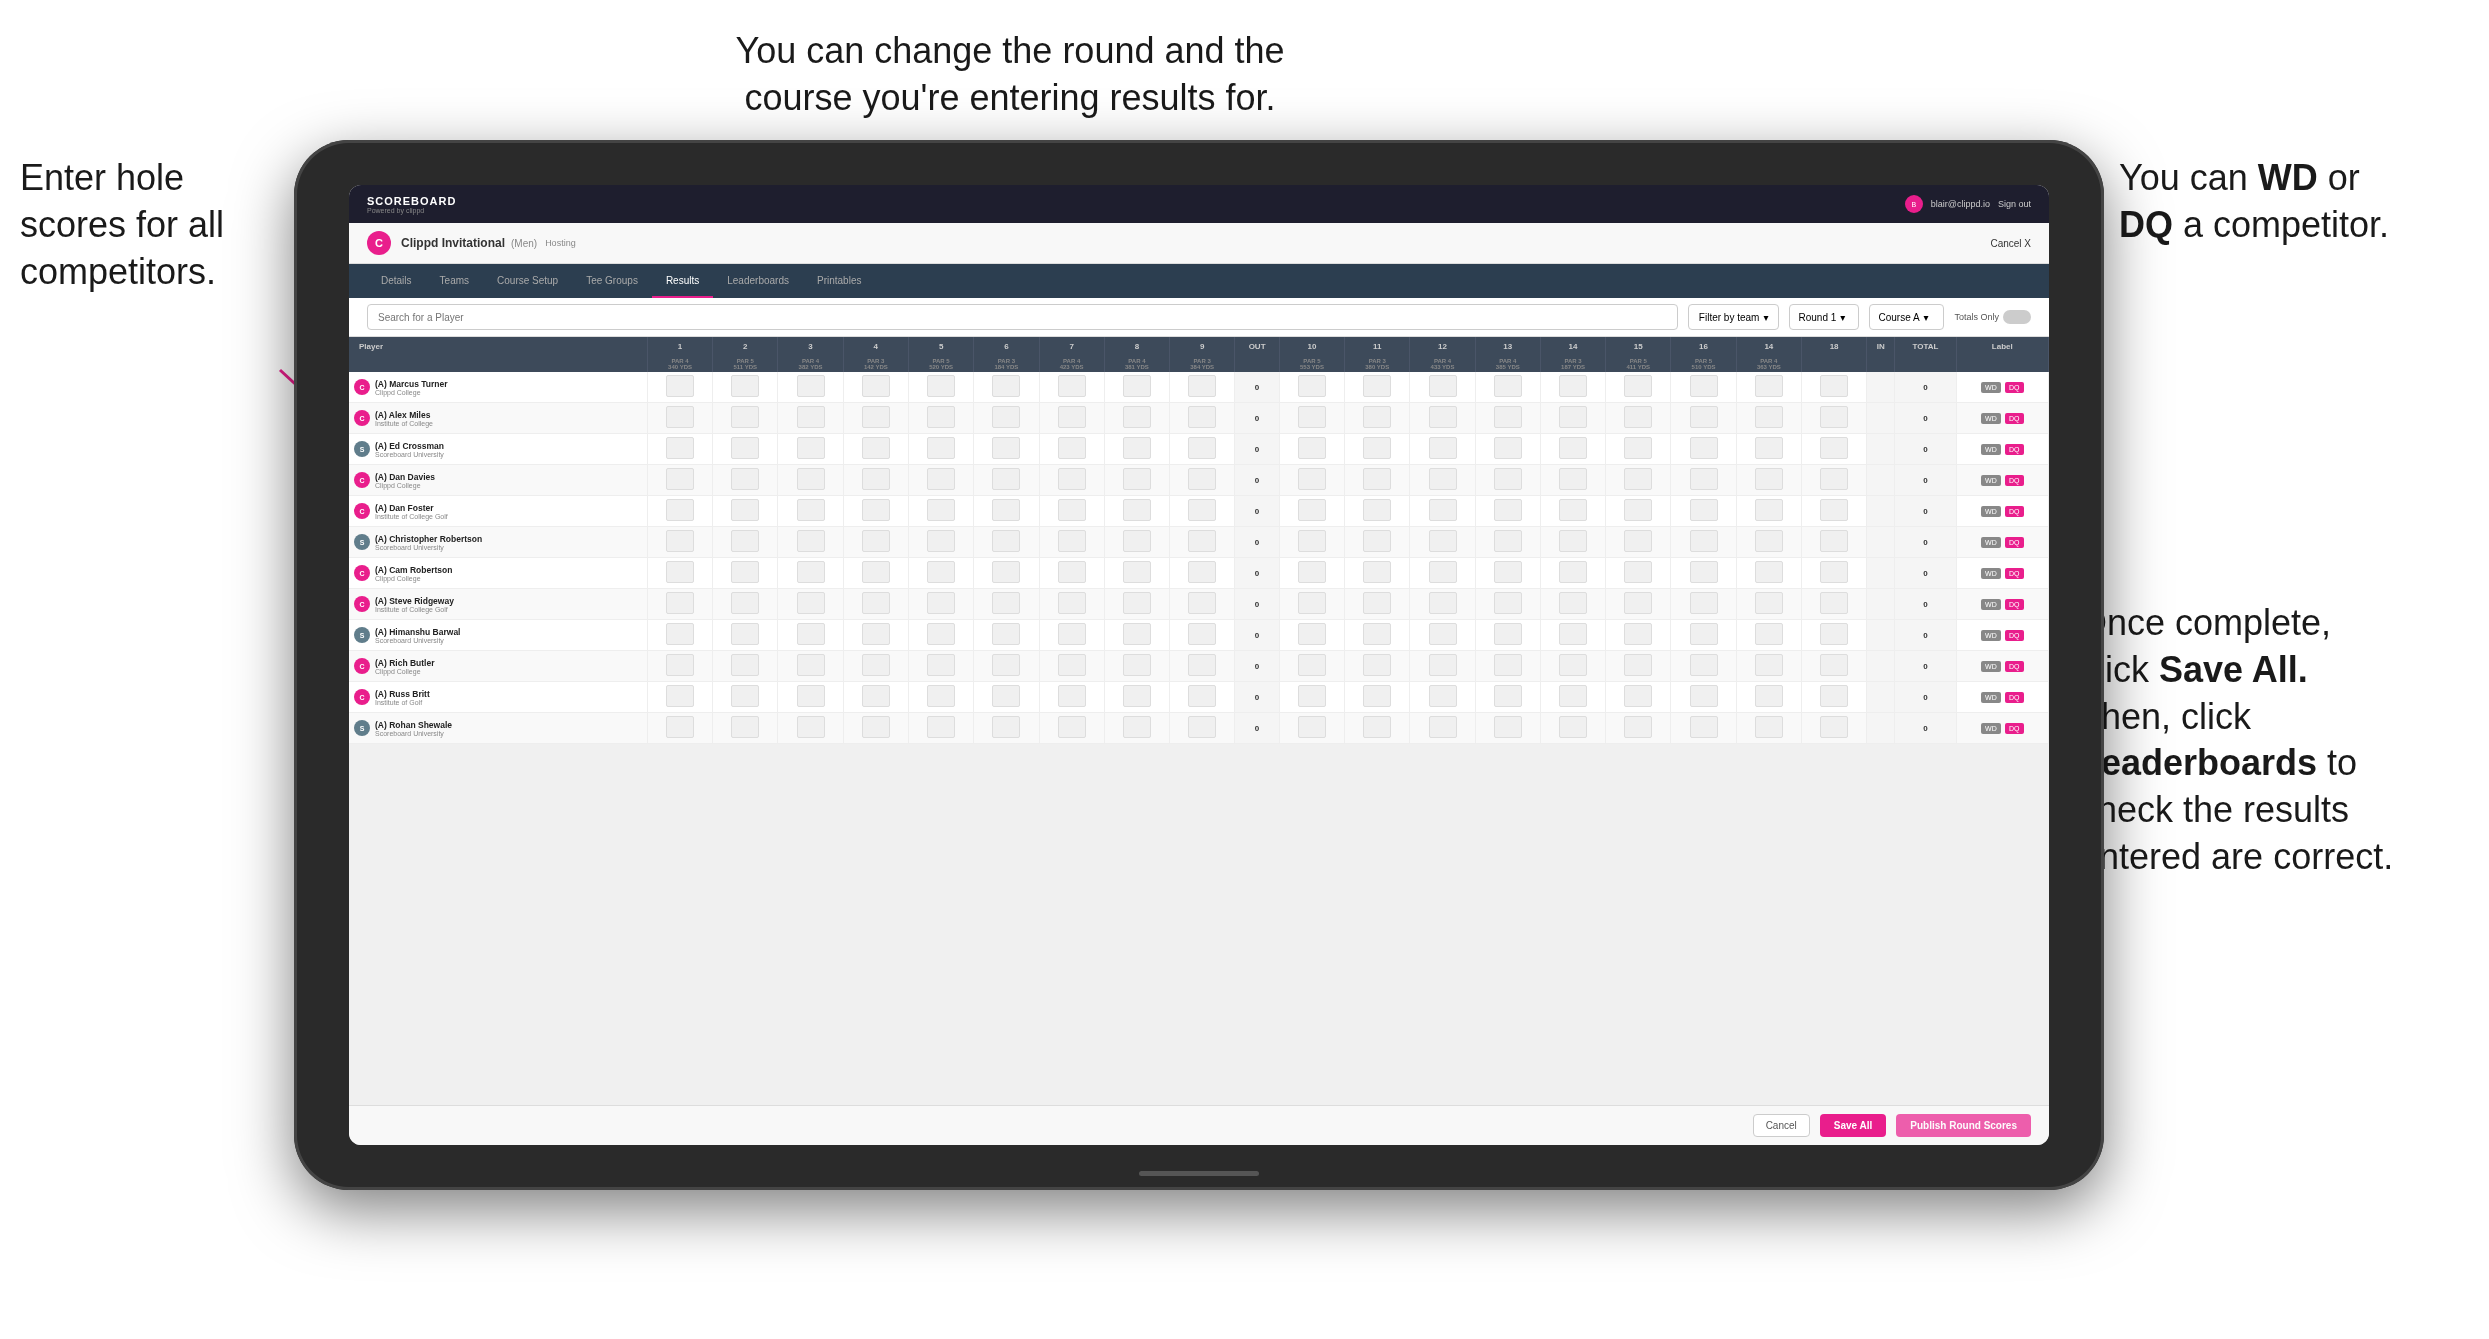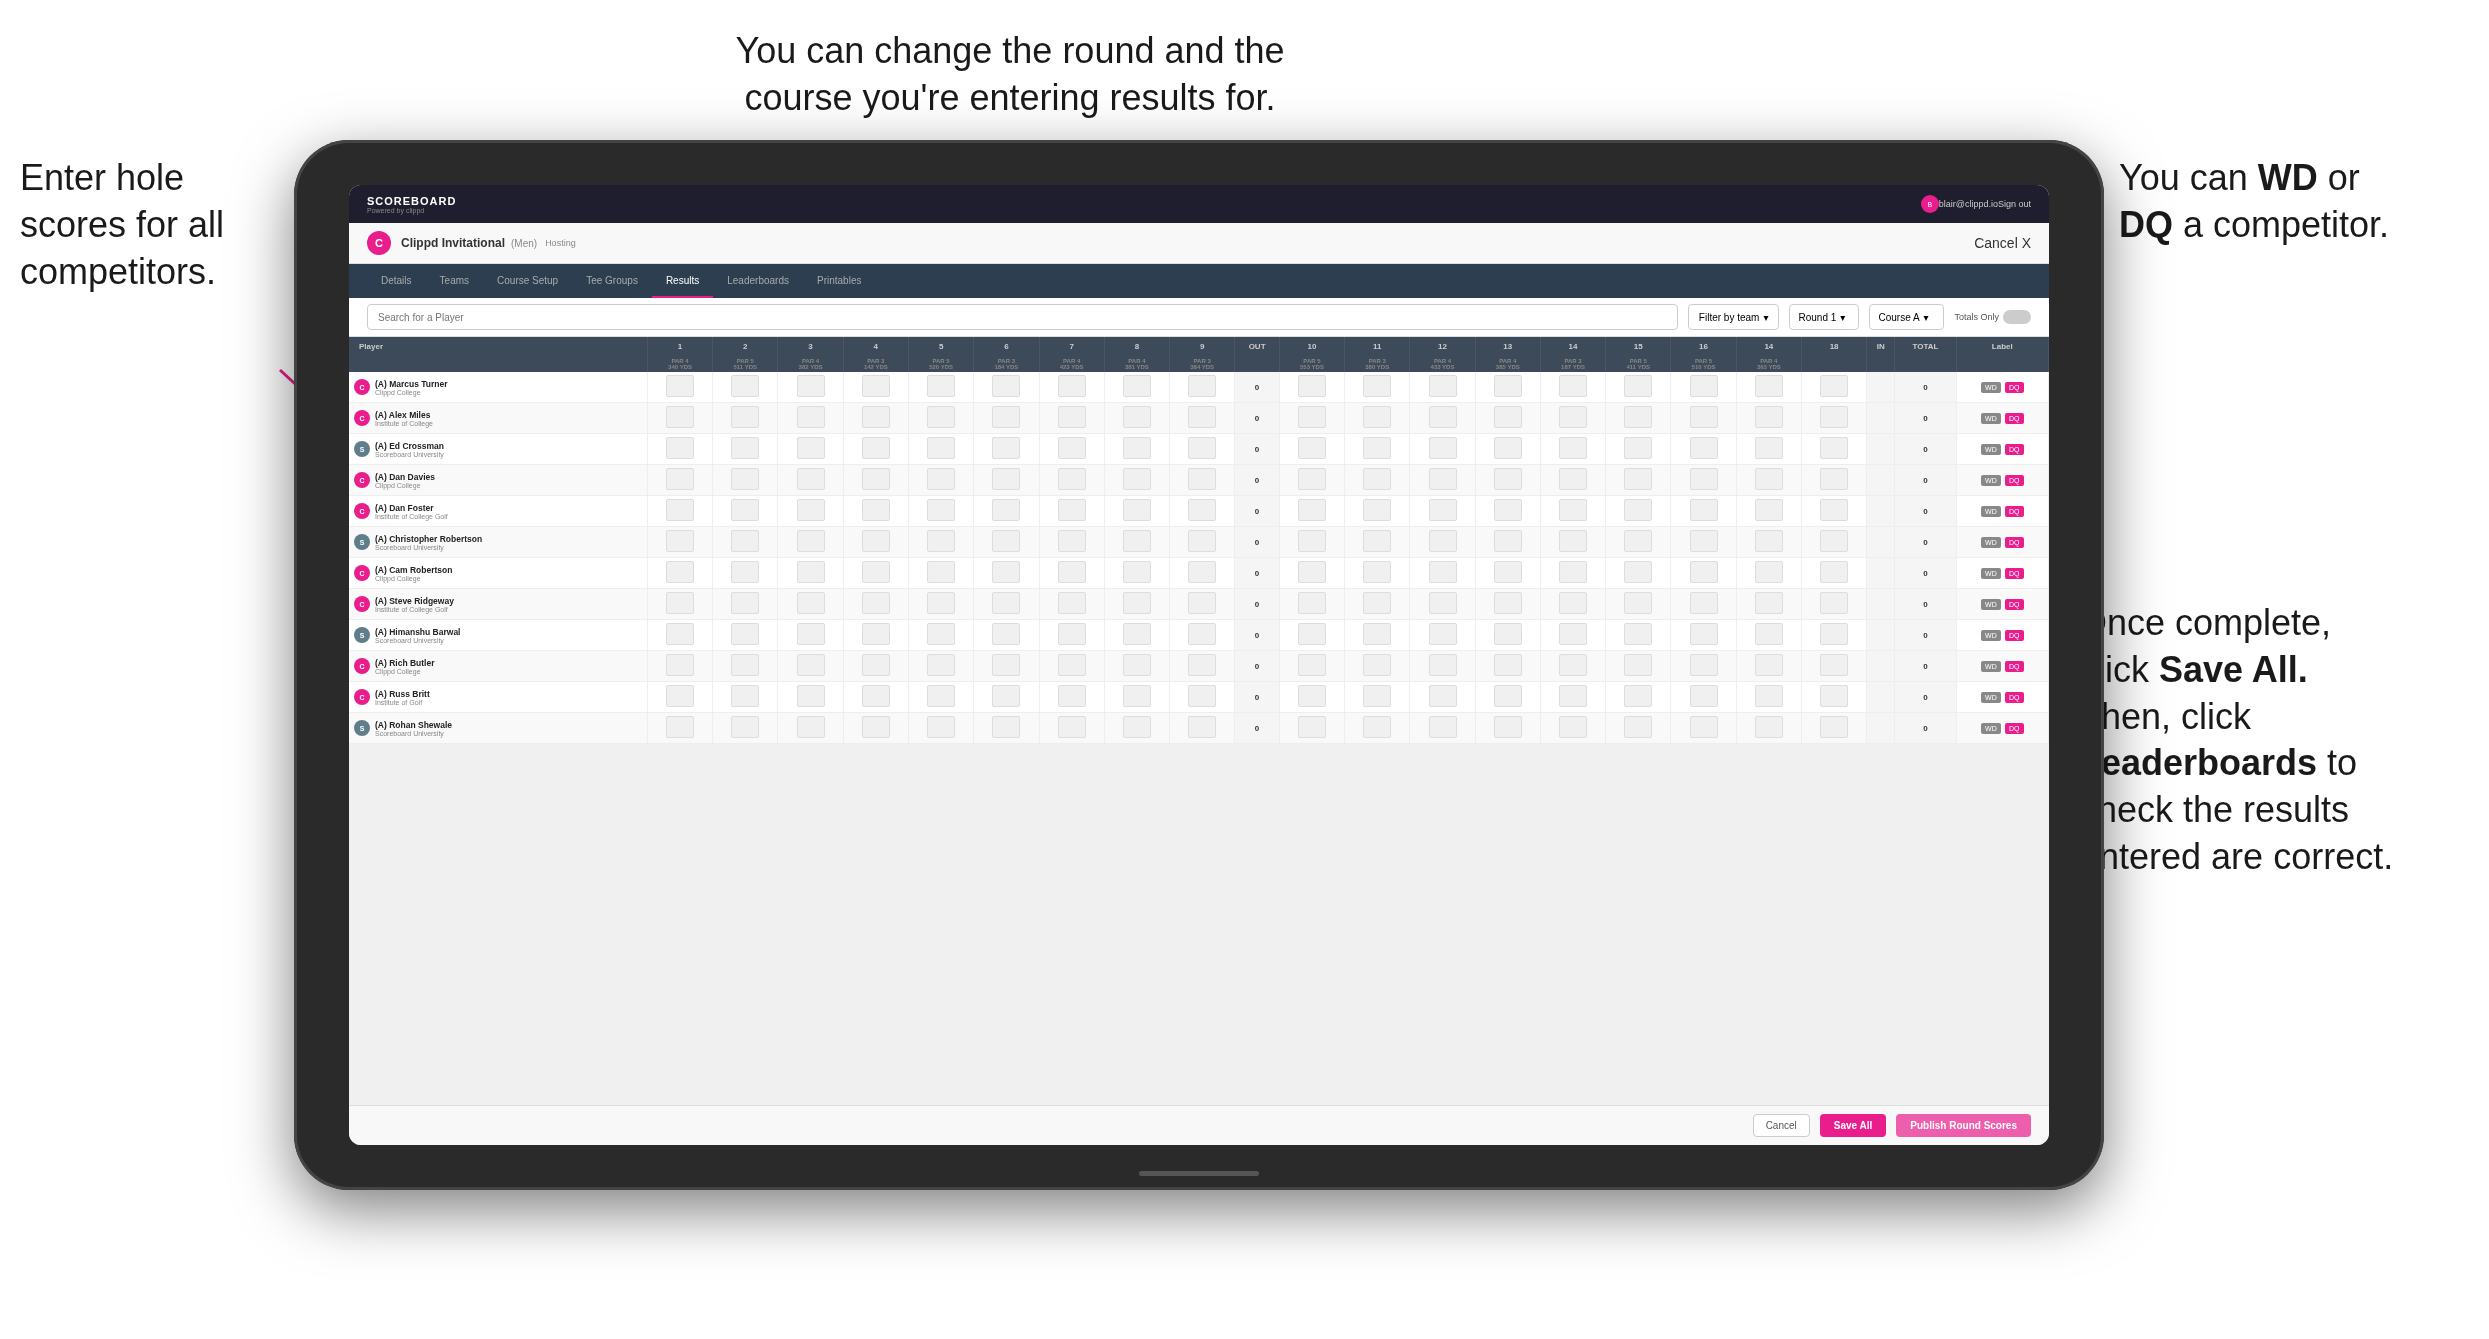--- a/index.html
+++ b/index.html
@@ -114,20 +114,21 @@
     .top-nav-link {
       color: #ccc;
       font-size: 10px;
       text-decoration: none;
       cursor: pointer;
     }
 
     .top-nav-right {
       display: flex;
       align-items: center;
+      gap: 8px;
       margin-left: auto;
     }
 
     .user-avatar {
       width: 18px;
       height: 18px;
       background: #e91e8c;
       border-radius: 50%;
       display: flex;
       align-items: center;
@@ -184,21 +185,21 @@
     }
 
     .hosting-badge {
       font-size: 9px;
       color: #888;
       margin-left: 8px;
     }
 
     .cancel-btn {
       margin-left: auto;
-      font-size: 14px;
+      font-size: 10px;
       color: #333;
       cursor: pointer;
     }
 
     
     .tab-nav {
       background: #2c3e50;
       display: flex;
       align-items: center;
       padding: 0 18px;

